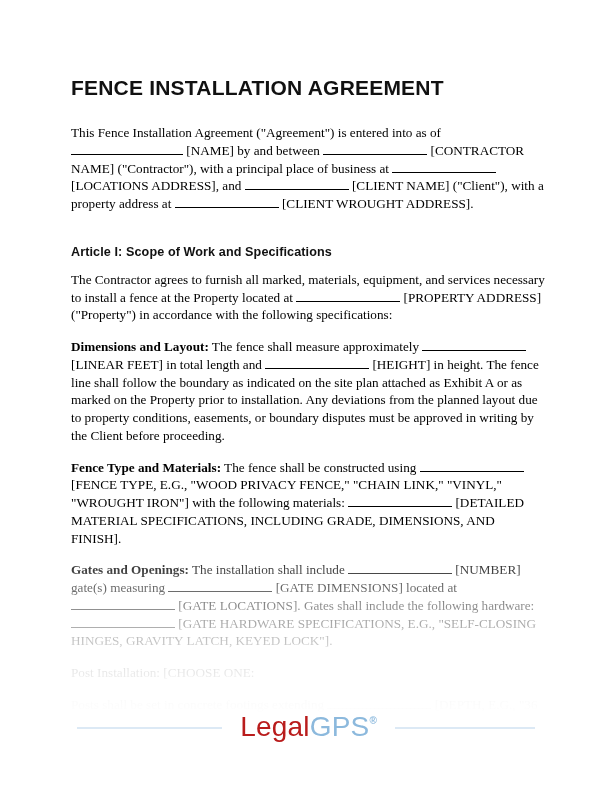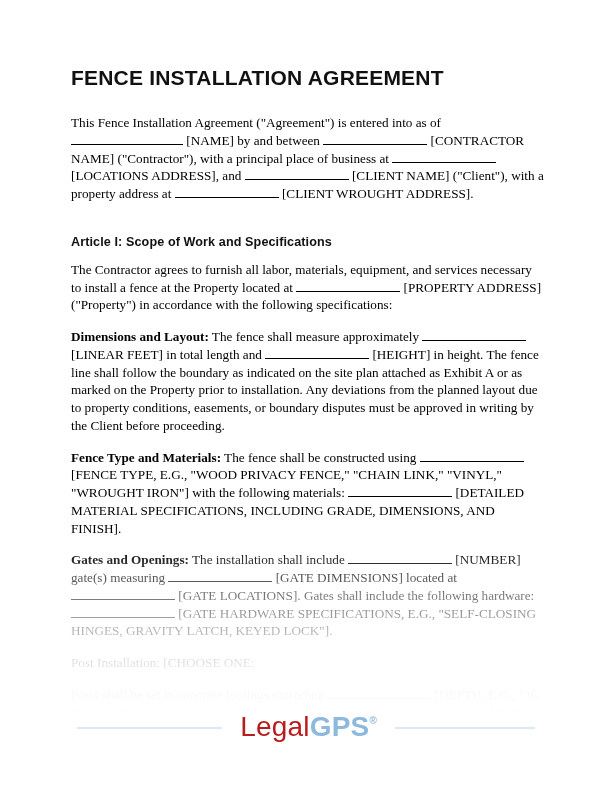--- a/index.html
+++ b/index.html
@@ -19,21 +19,21 @@
     position: relative;
     width: 612px;
     height: 792px;
     background: #ffffff;
     box-sizing: border-box;
   }
 
   #doc-body {
     position: absolute;
     left: 71px;
-    top: 66px;
+    top: 76px;
     width: 474px;
   }
 
   .doc-title {
     font-family: "Liberation Sans", "DejaVu Sans", sans-serif;
     font-weight: bold;
     font-size: 21px;
     letter-spacing: 0.2px;
     line-height: 1.15;
     margin: 0 0 24px 0;
@@ -121,21 +121,21 @@
     white-space: nowrap;
     position: relative;
     top: -1px;
   }
   .brand .legal {
     font-weight: 400;
     color: #b91c1c;
     letter-spacing: 0.2px;
   }
   .brand .gps {
-    font-weight: bold;
+    font-weight: normal;
     color: #8cb9dd;
     letter-spacing: 0.2px;
   }
   .brand .reg {
     font-weight: bold;
     color: #8cb9dd;
     font-size: 10px;
     vertical-align: super;
     position: relative;
     top: -2px;
@@ -161,21 +161,21 @@
       <span>[LOCATIONS ADDRESS], and</span>
       <span class="blank w-med"></span>
       <span>[CLIENT NAME] ("Client"), with a property address at</span>
       <span class="blank w-med"></span>
       <span>[CLIENT WROUGHT ADDRESS].</span>
     </p>
 
     <h2 class="section-heading">Article I: Scope of Work and Specifications</h2>
 
     <p class="para">
-      <span>The Contractor agrees to furnish all labor, materials, equipment, and services necessary to install a fence at the Property located at</span>
+      <span>The Contractor agrees to furnish all marked, materials, equipment, and services necessary to install a fence at the Property located at</span>
       <span class="blank w-med"></span>
       <span>[PROPERTY ADDRESS] ("Property") in accordance with the following specifications:</span>
     </p>
 
     <p class="para">
       <span class="lead">Dimensions and Layout:</span>
       <span>The fence shall measure approximately</span>
       <span class="blank w-med"></span>
       <span>[LINEAR FEET] in total length and</span>
       <span class="blank w-med"></span>

